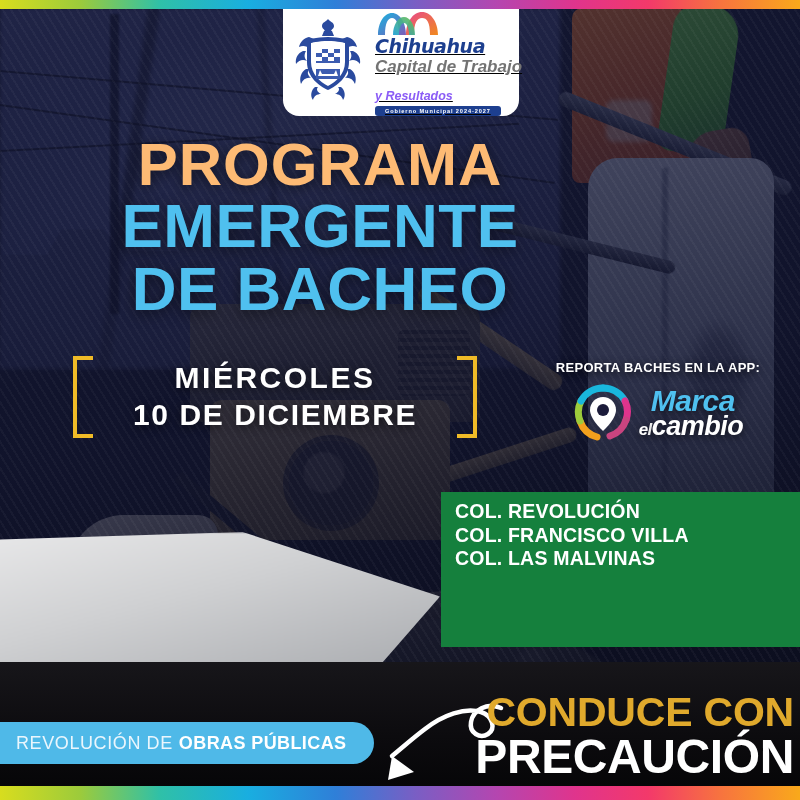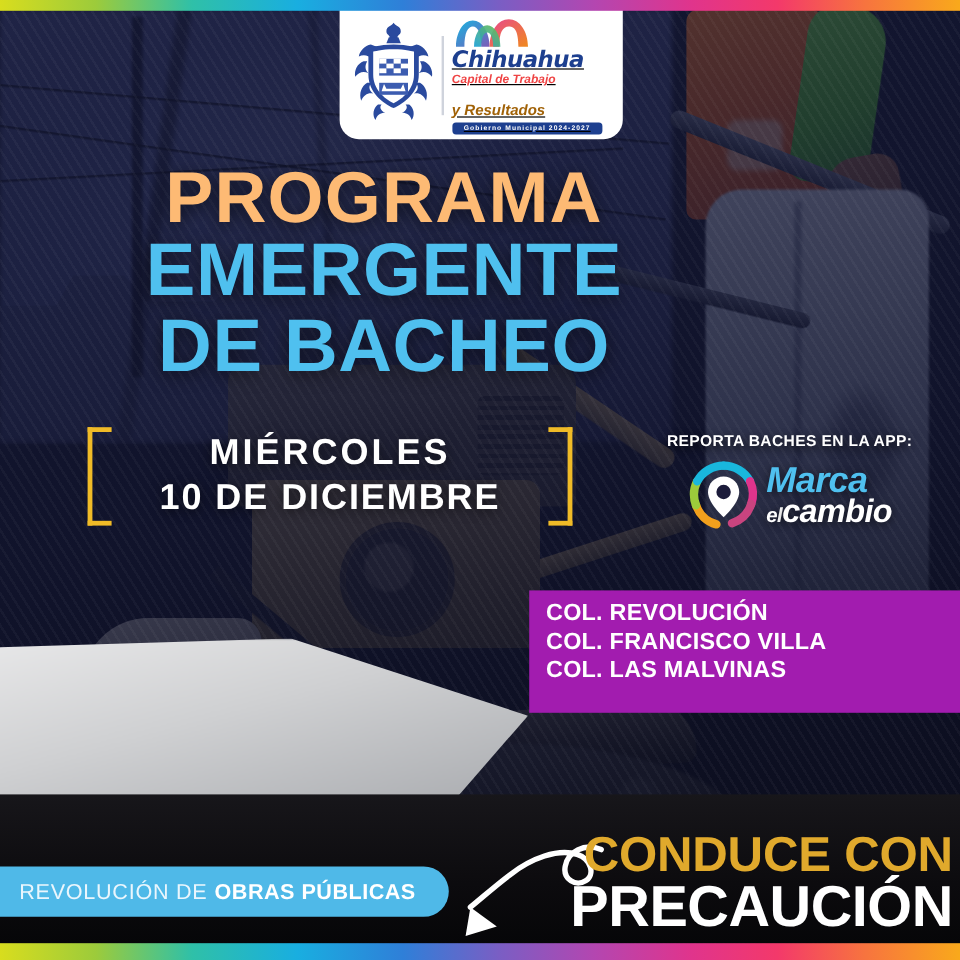--- a/index.html
+++ b/index.html
@@ -177,22 +177,22 @@
     display:flex; align-items:center; padding:6px 8px 4px 8px;
   }
   .coa{ width:74px; height:92px; flex:0 0 74px; }
   .divider{ width:1.5px; height:66px; background:#cfd3dc; margin:0 7px 0 3px; }
   .brand{ flex:1; display:flex; flex-direction:column; align-items:flex-start; justify-content:center;text-decoration:underline; }
   .swoosh{ width:74px; height:26px; margin-bottom:1px; }
   .brand-name{
     font-size:19px; font-weight:bold; color:#1d3f8f; letter-spacing:-.4px;
     font-family:"DejaVu Sans", sans-serif; line-height:1; font-style:italic;
   }
-  .brand-l2{ font-size:10px; font-weight:bold; color:#ef4444; line-height:1.12; font-style:italic; margin-top:1px; white-space:nowrap; }
-  .brand-l3{ font-size:12.5px; font-weight:bold; color:#a16207; line-height:1.12; font-style:italic;margin-top:12px; }
+  .brand-l2{ font-size:17px; font-weight:bold; color:#737373; line-height:1.12; font-style:italic; margin-top:1px; white-space:nowrap; }
+  .brand-l3{ font-size:12.5px; font-weight:bold; color:#8b5cf6; line-height:1.12; font-style:italic;margin-top:12px; }
   .brand-gov{
     margin-top:3px; background:#1d3f8f; color:#fff; font-size:5.6px; font-weight:bold;
     letter-spacing:.9px; padding:2px 10px; border-radius:3px; white-space:nowrap;
   }
 
   
   .headline{ position:absolute; left:0; top:136px; width:640px; text-align:center; z-index:25; }
   .h-l1{
     font-size:60px; font-weight:bold; color:#fdba74; letter-spacing:1px; line-height:.96;
     text-shadow:0 3px 14px rgba(0,0,0,.55);
@@ -213,28 +213,28 @@
 
   
   .app{ position:absolute; left:524px; top:360px; width:268px; z-index:25; }
   .app-label{
     font-size:13px; font-weight:bold; color:#fff; letter-spacing:.3px; text-align:center;
     margin-bottom:8px; text-shadow:0 2px 8px rgba(0,0,0,.8);
   }
   .app-logo{ display:flex; align-items:center; justify-content:center; gap:6px; }
   .pin{ width:60px; height:60px; flex:0 0 60px; }
   .app-words{ display:flex; flex-direction:column; line-height:.9; }
-  .aw1{ font-size:30px; font-weight:bold; color:#4fc0ef; font-style:italic; letter-spacing:-.5px; text-shadow:0 2px 7px rgba(0,0,0,.6); }
+  .aw1{ font-size:30px; font-weight:bold; color:#4fc0ef; font-style:italic; letter-spacing:-.5px; text-shadow:0 2px 7px rgba(0,0,0,.6);margin-left:12px; }
   .aw2{ font-size:27px; font-weight:bold; color:#fff; font-style:italic; letter-spacing:-.5px; text-shadow:0 2px 7px rgba(0,0,0,.6); }
   .aw2 .small{ font-size:17px; }
 
   
   .colonies{
-    position:absolute; left:441px; top:492px; width:359px; height:102px; z-index:25;
-    background:#a21caf; padding:8px 0 0 14px;
+    position:absolute; left:441px; top:492px; width:359px; height:155px; z-index:25;
+    background:#15803d; padding:8px 0 0 14px;
   }
   .col-item{ font-size:19.5px; font-weight:bold; color:#fff; letter-spacing:.2px; line-height:1.21; }
 
   
   .pill{
     position:absolute; left:-8px; top:722px; height:42px; z-index:28;
     background:#4fb9e8; border-radius:0 21px 21px 0; padding:0 28px 0 24px;
     display:flex; align-items:center;
   }
   .pill-light{ font-size:18px; color:#eaf6fd; letter-spacing:.6px; }

